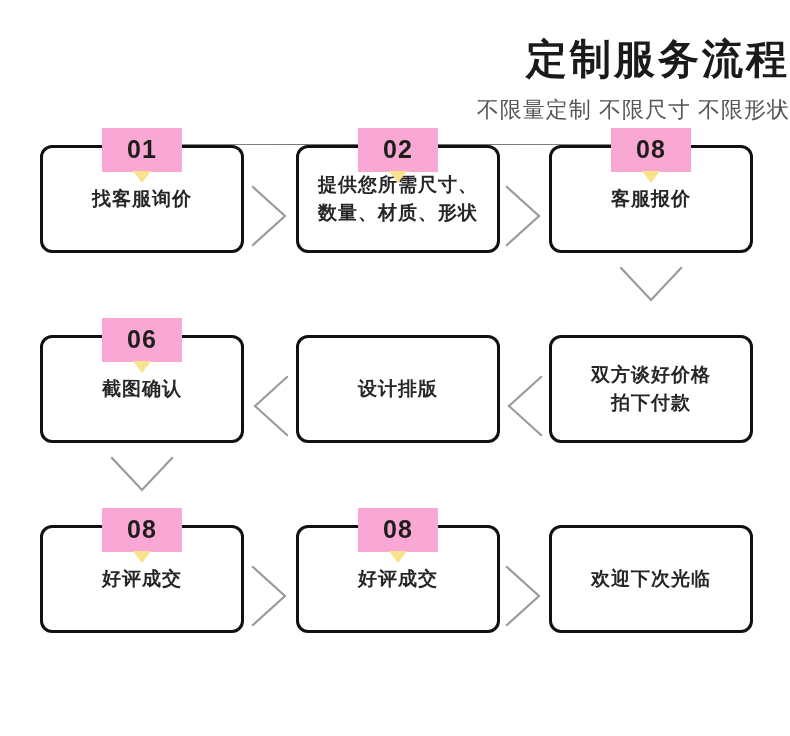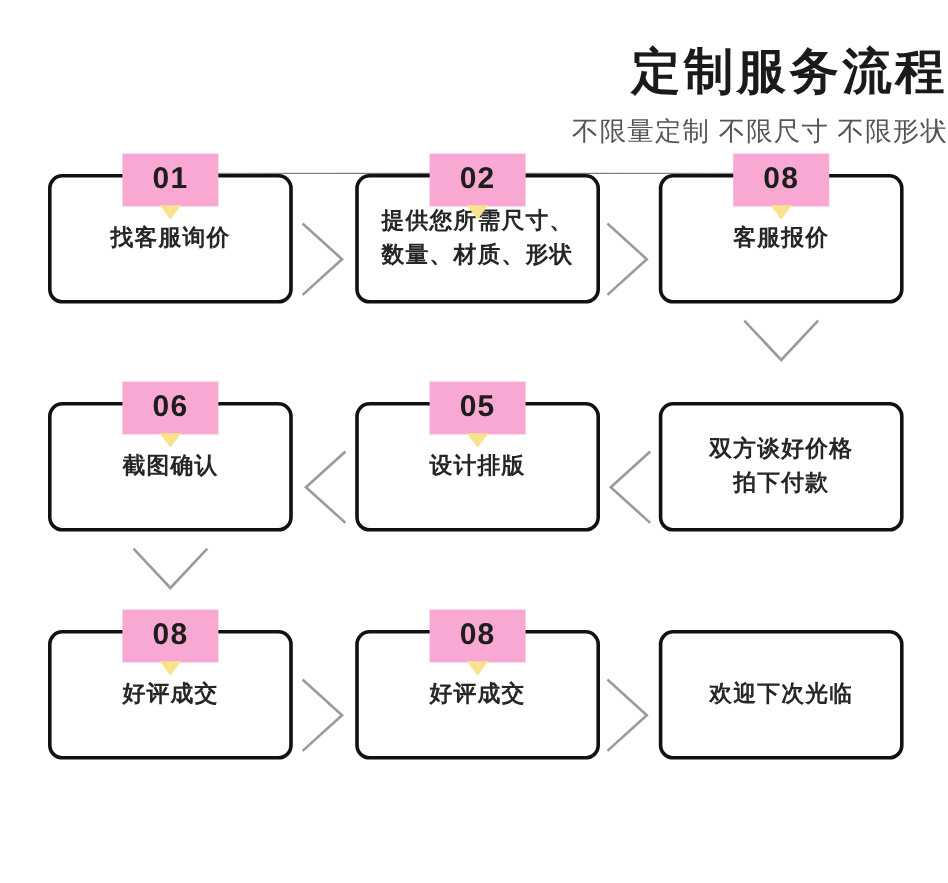--- a/index.html
+++ b/index.html
@@ -236,23 +236,20 @@
       <div class="conn conn-h1">
         <svg width="46" height="66" viewBox="0 0 46 66">
           <polyline class="chev-stroke" points="40,4 8,33 40,62"></polyline>
         </svg>
       </div>
 
       <div class="cell col2">
         <div class="step-box">
           <div class="step-text">设计排版</div>
         </div>
-        <div class="badge">
-          <span class="badge-num">05</span>
-        </div>
       </div>
 
       <div class="conn conn-h2">
         <svg width="46" height="66" viewBox="0 0 46 66">
           <polyline class="chev-stroke" points="40,4 8,33 40,62"></polyline>
         </svg>
       </div>
 
       <div class="cell col3">
         <div class="step-box">

